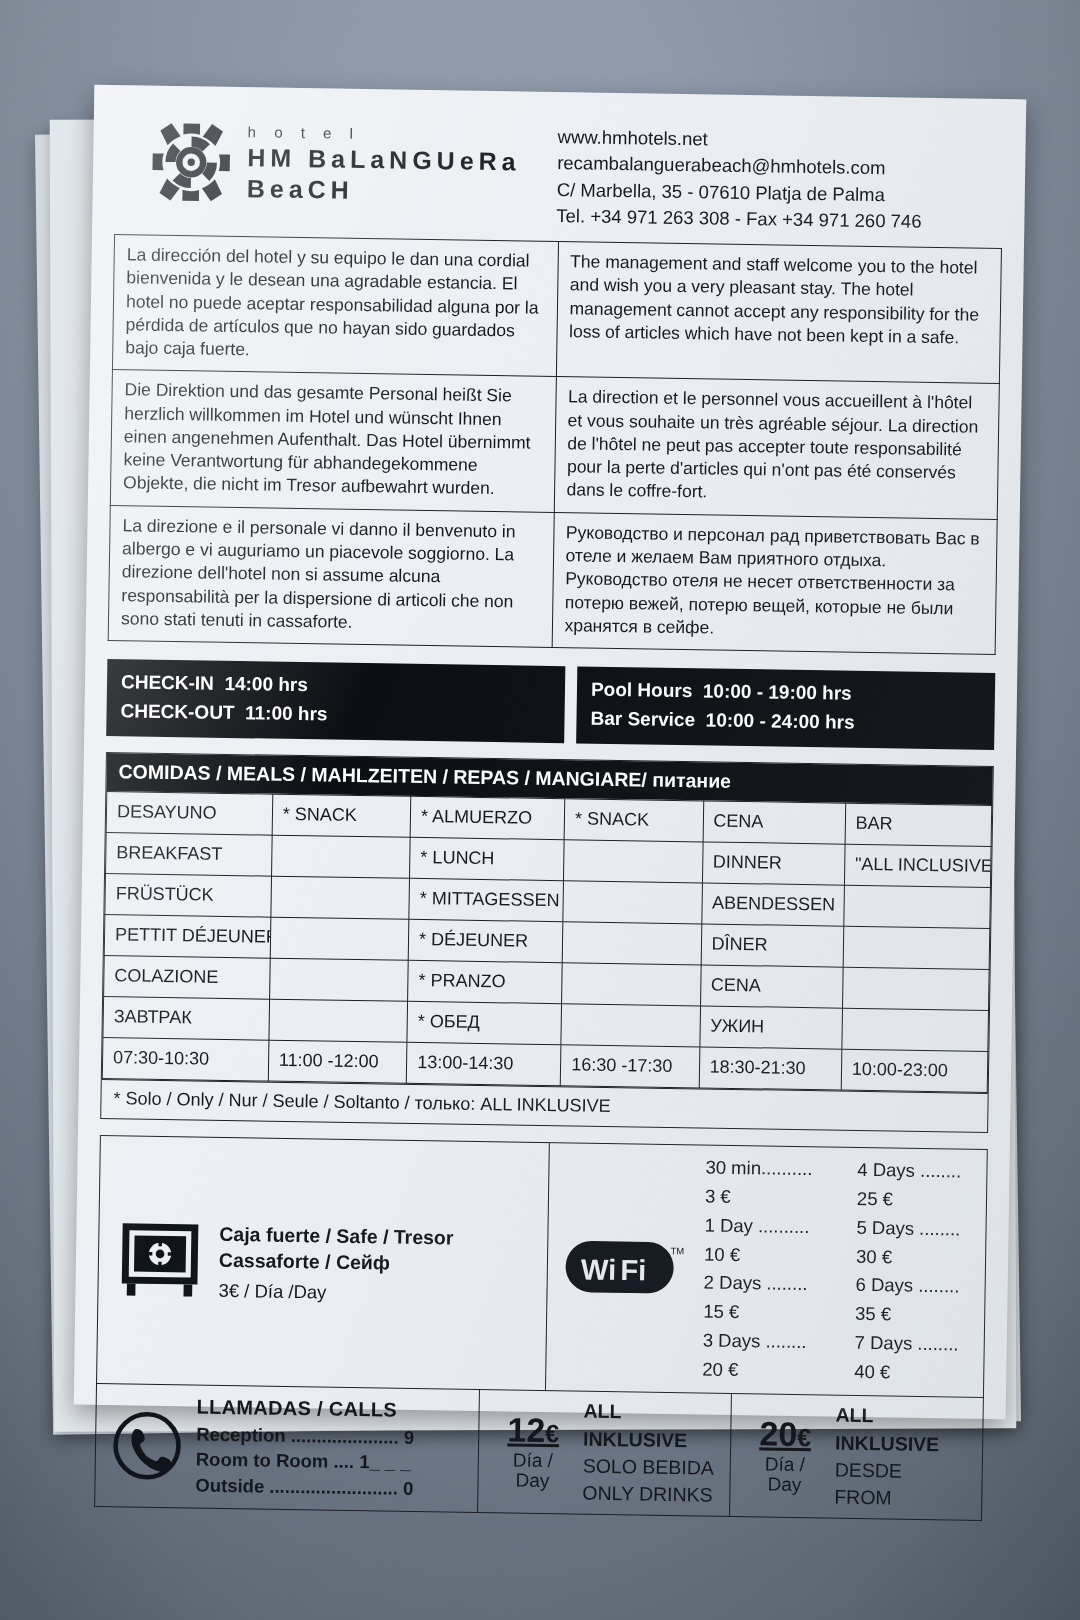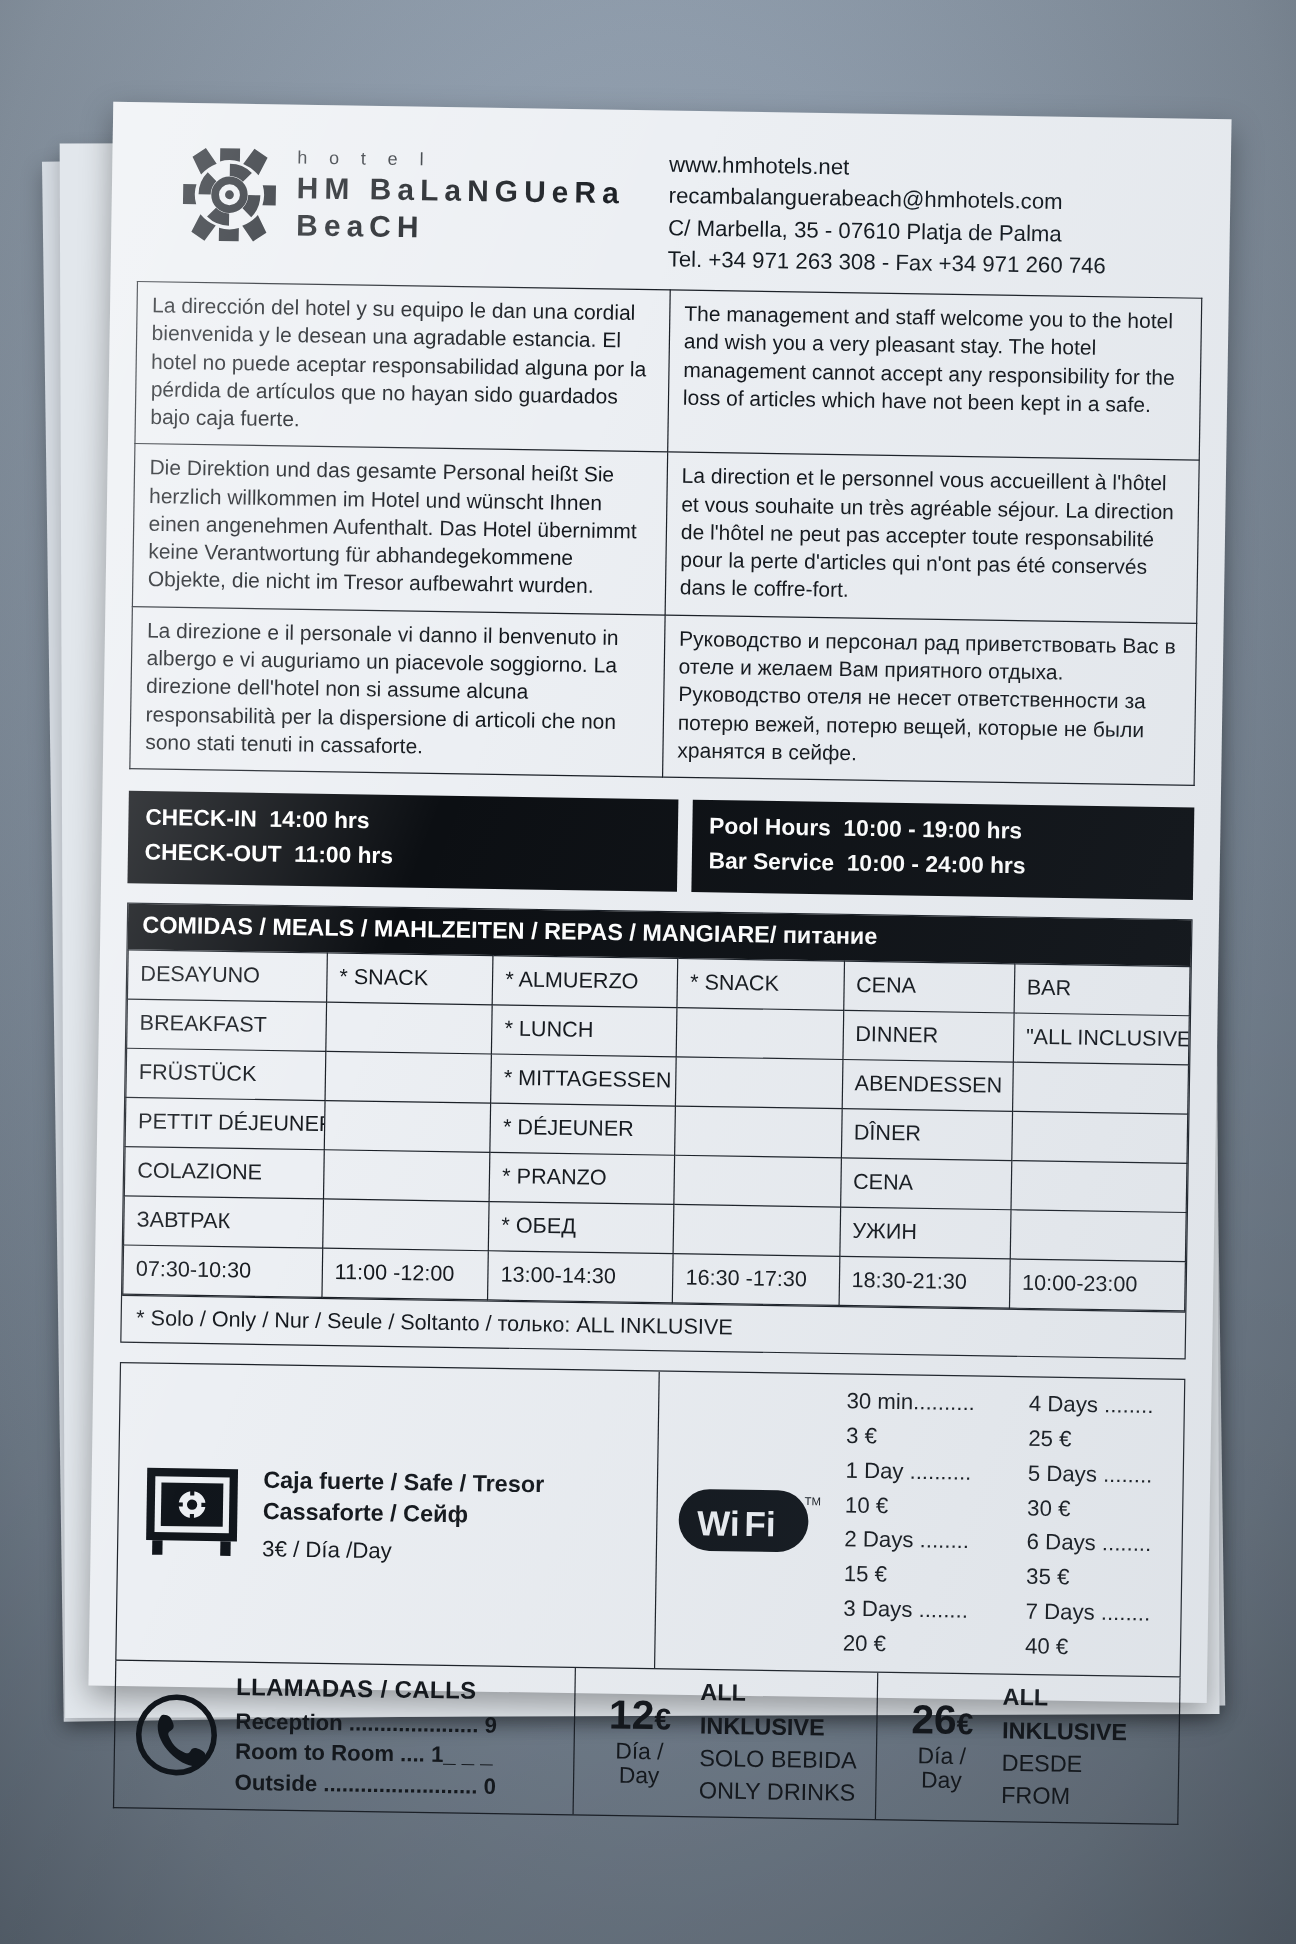--- a/index.html
+++ b/index.html
@@ -255,20 +255,21 @@
     padding: 6px 6px 6px 16px;
   }
   .price-box + .price-box { border-left: 1.5px solid #1a1f26; }
   .big-price {
     text-align: center;
     line-height: 1.05;
   }
   .big-price .amt {
     font-size: 34px;
     font-weight: 700;
+    text-decoration: underline;
   }
   .big-price .amt .cur { font-size: 25px; font-weight: 700; }
   .big-price .per {
     font-size: 19px;
     margin-top: 2px;
   }
   .price-desc .pd1 {
     font-weight: 700;
     font-size: 19.5px;
     line-height: 1.4;
@@ -506,21 +507,21 @@
       <div class="price-desc">
         <div class="pd1">ALL INKLUSIVE</div>
         <div class="pd2">SOLO BEBIDA</div>
         <div class="pd2">ONLY DRINKS</div>
       </div>
     </div>
 
     <div class="price-box">
       <div class="big-price">
         <div class="amt">
-          <span>26</span><span class="cur">€</span>
+          <span>20</span><span class="cur">€</span>
         </div>
         <div class="per">Día / Day</div>
       </div>
       <div class="price-desc">
         <div class="pd1">ALL INKLUSIVE</div>
         <div class="pd2">DESDE</div>
         <div class="pd2">FROM</div>
       </div>
     </div>
   </div>

